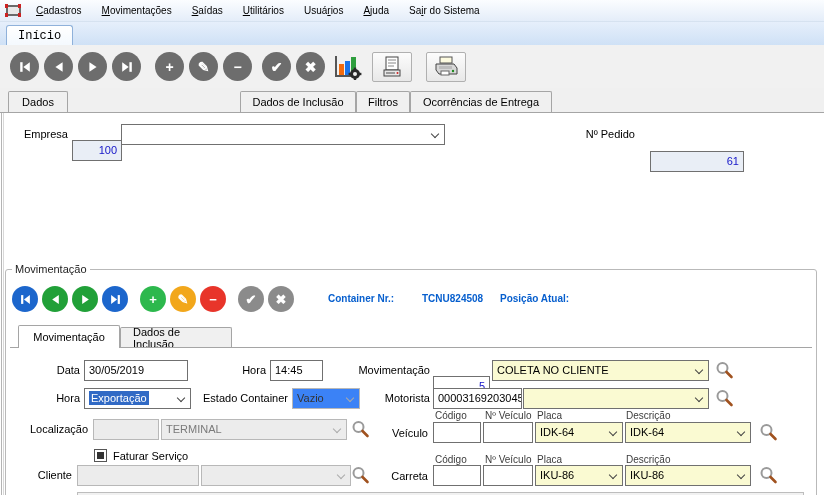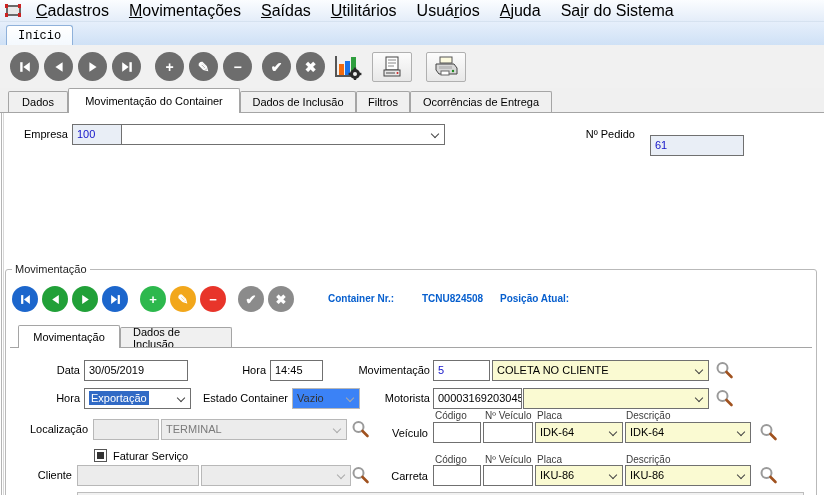--- a/index.html
+++ b/index.html
@@ -11,21 +11,21 @@
   }
 
   
   .menubar {
     position:absolute; top:0; left:0; right:0; height:22px;
     background:linear-gradient(#fbfdff,#e4edf9);
     border-bottom:1px solid #d6e2f0;
     display:flex; align-items:center; padding-left:3px;
   }
   .app-icon { width:17px; height:15px; margin:0 4px 0 2px; }
-  .menu-item { padding:2px 10px; font-size:16px; cursor:default; white-space:nowrap; }
+  .menu-item { padding:2px 10px; font-size:10px; cursor:default; white-space:nowrap; }
   .accel { text-decoration:underline; }
 
   
   .tabstrip {
     position:absolute; top:22px; left:0; right:0; height:23px;
     background:linear-gradient(#e6effb,#cfe1f6);
   }
   .wtab {
     position:absolute; top:3px; height:20px;
     border:1px solid #8fb1da; border-bottom:none; border-radius:3px 3px 0 0;
@@ -69,21 +69,21 @@
   }
   .vline-outer { position:absolute; left:1px; top:113px; bottom:0; width:1px; background:#b4b4b4; }
   .vline-inner { position:absolute; left:3px; top:113px; bottom:0; width:1px; background:#d8d8d8; }
 
   .lbl { position:absolute; height:20px; line-height:20px; white-space:nowrap; }
   .lbl.r { text-align:right; }
   .tb {
     position:absolute; height:21px; border:1px solid #707070; background:#fff;
     padding:0 4px; line-height:19px; white-space:nowrap; overflow:hidden;
   }
-  .tb.num { text-align:left; color:#1414c8; }
+  .tb.num { text-align:right; color:#1414c8;margin-top:16px; }
   .tb.gray { background:#e9eef6; }
   .tb.dis { background:#ececec; border-color:#b8b8b8; color:#7a7a7a; }
   .combo { padding-right:18px; }
   .combo .chev {
     position:absolute; right:6px; top:6px; width:6px; height:6px;
     border-right:1.6px solid #444; border-bottom:1.6px solid #444; transform:rotate(45deg);
   }
   .combo.dis .chev { border-color:#aaa; }
   .yellow { background:#fafad2; }
   .sel-text { background:#316ac5; color:#fff; padding:1px 2px; }
@@ -227,23 +227,20 @@
         <circle cx="19" cy="15" r="1.2" fill="#1d8a1d"></circle>
         <rect x="7" y="15" width="8" height="4" fill="#fff" stroke="#666"></rect>
       </svg>
     </div>
   </div>
 
   <div class="main-tabs">
     <div class="mtab" style="left:6px; width:60px">
         <span>Dados</span>
       </div>
-    <div class="mtab active" style="left:66px; width:172px">
-        <span>Movimentação do Container</span>
-      </div>
     <div class="mtab" style="left:238px; width:116px">
         <span>Dados de Inclusão</span>
       </div>
     <div class="mtab" style="left:354px; width:54px">
         <span>Filtros</span>
       </div>
     <div class="mtab" style="left:408px; width:142px">
         <span>Ocorrências de Entrega</span>
       </div>
   </div>

